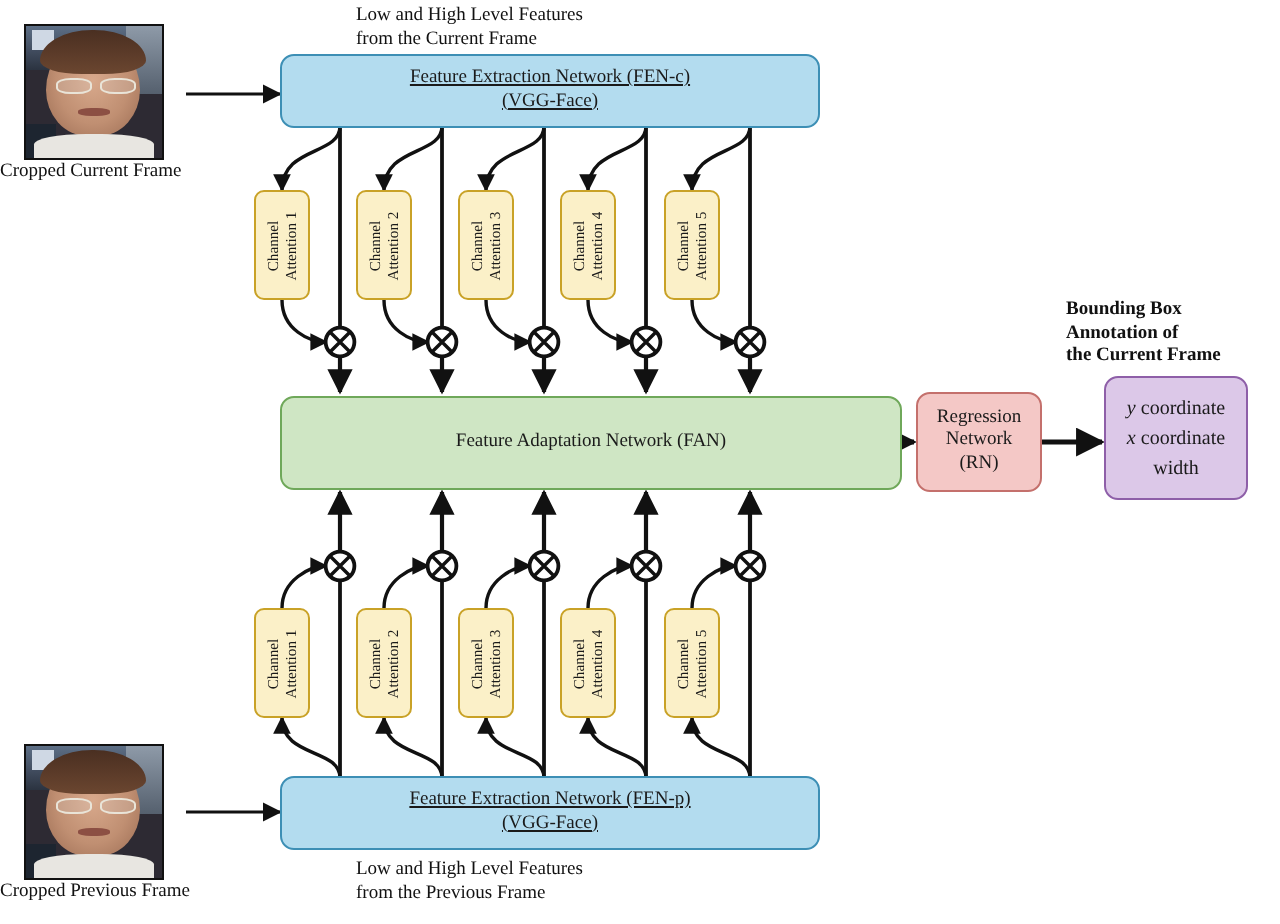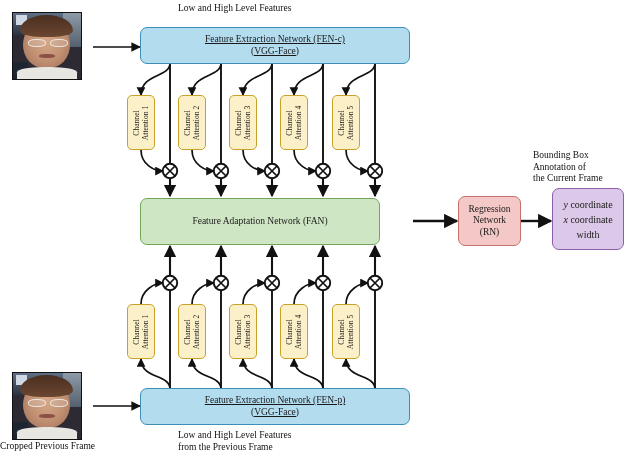--- a/index.html
+++ b/index.html
@@ -165,31 +165,33 @@
       <path d="M375,276 L375,246" marker-end="url(#ah)"></path>
     </g>
 
     <path d="M413,221 L457,221" stroke="#111" stroke-width="2.4" fill="none" marker-end="url(#ah)"></path>
 
     <path d="M521,221 L551,221" stroke="#111" stroke-width="2.4" fill="none" marker-end="url(#ah)"></path>
   </svg>
 
   <div class="cap" style="left:178px;top:3px;width:200px;">
     <span class="two-line">Low and High Level Features</span>
+    <span class="two-line">from the Current Frame</span>
   </div>
 
   <div class="cap" style="left:178px;top:430px;width:200px;">
     <span class="two-line">Low and High Level Features</span>
     <span class="two-line">from the Previous Frame</span>
   </div>
 
+  <div class="cap" style="left:0px;top:81px;width:105px;">Cropped Current Frame</div>
 
   <div class="cap" style="left:0px;top:441px;width:113px;">Cropped Previous Frame</div>
 
-  <div class="cap" style="left:533px;top:150px;width:107px;">
+  <div class="cap" style="left:533px;top:150px;width:107px;font-weight:bold;">
     <span class="two-line">Bounding Box</span>
     <span class="two-line">Annotation of</span>
     <span class="two-line">the Current Frame</span>
   </div>
 
   <div class="thumb" style="left:12px;top:12px;width:68px;height:66px;">
     <div class="sky"></div>
     <div class="side"></div>
     <div class="patch"></div>
     <div class="dark"></div>
@@ -221,21 +223,21 @@
     </div>
   </div>
 
   <div class="nodebox fen" style="left:140px;top:388px;width:270px;height:37px;">
     <div>
       <span class="two-line">Feature Extraction Network (FEN-p)</span>
       <span class="two-line">(VGG-Face)</span>
     </div>
   </div>
 
-  <div class="nodebox fan" style="left:140px;top:198px;width:240px;height:47px;">
+  <div class="nodebox fan" style="left:140px;top:198px;width:311px;height:47px;">
     <span>Feature Adaptation Network (FAN)</span>
   </div>
 
   <div class="nodebox rn" style="left:458px;top:196px;width:63px;height:50px;">
     <div>
       <span class="two-line">Regression</span>
       <span class="two-line">Network</span>
       <span class="two-line">(RN)</span>
     </div>
   </div>

